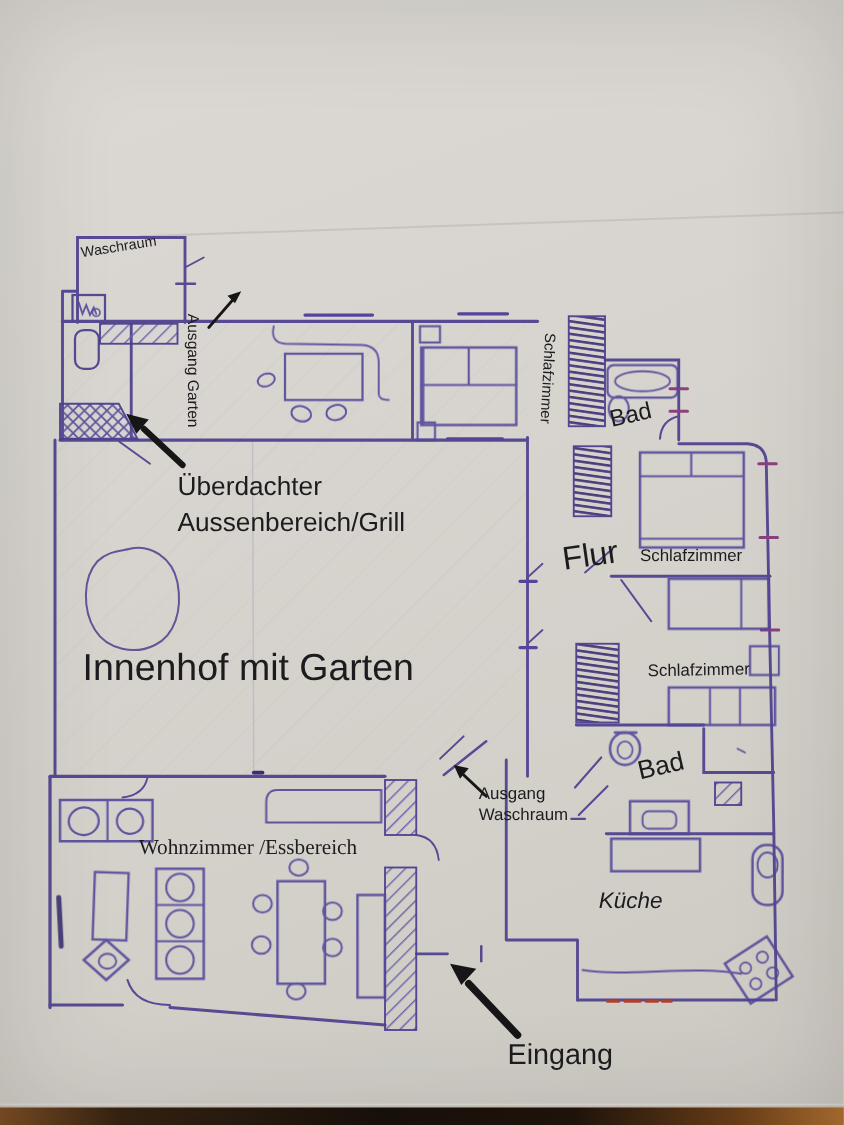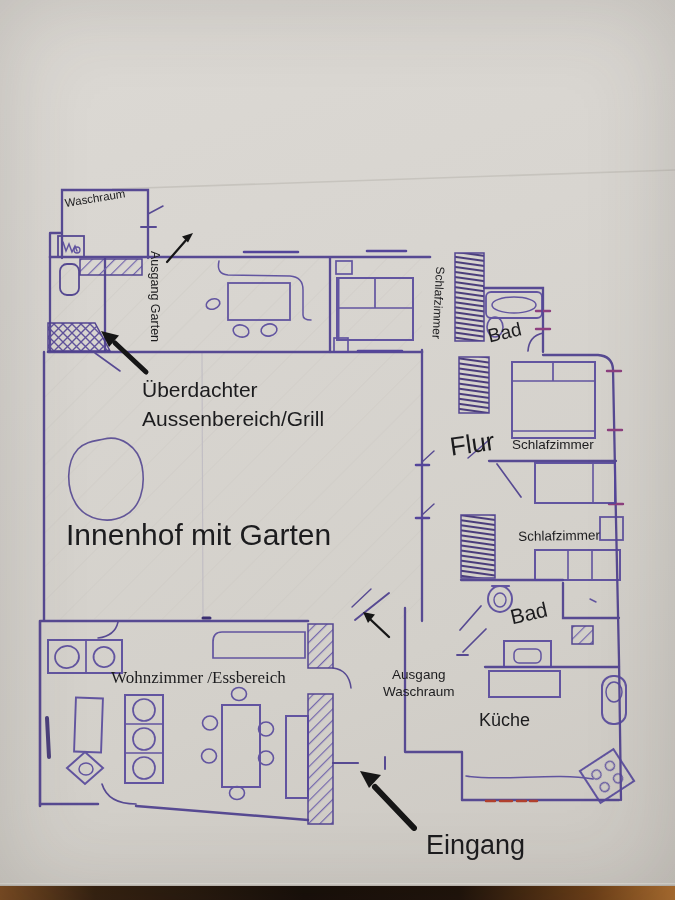--- a/index.html
+++ b/index.html
@@ -262,30 +262,30 @@
   <div class="lbl" style="left:448px;top:433px;font-size:26px;transform:rotate(-8deg);">Flur</div>
 
   <div class="lbl" style="left:512px;top:438px;font-size:13.5px;">Schlafzimmer</div>
 
   <div class="lbl" style="left:66px;top:518px;font-size:30px;">Innenhof mit Garten</div>
 
   <div class="lbl" style="left:518px;top:530px;font-size:13.5px;transform:rotate(-1deg);">Schlafzimmer</div>
 
   <div class="lbl" style="left:508px;top:606px;font-size:21px;transform:rotate(-13deg);">Bad</div>
 
-  <div class="lbl" style="left:383px;top:666px;font-size:13.5px;line-height:17px;text-align:center;">
+  <div class="lbl" style="left:383px;top:626px;font-size:13.5px;line-height:17px;">
     <div>Ausgang</div>
     <div>Waschraum</div>
   </div>
 
   <div class="lbl" style="left:111px;top:669px;font-size:17px;font-family:Liberation Serif, serif;">Wohnzimmer /Essbereich</div>
 
-  <div class="lbl" style="left:479px;top:711px;font-size:18px;">Küche</div>
-
-  <div class="lbl" style="left:426px;top:831px;font-size:27px;">Eingang</div>
+  <div class="lbl" style="left:479px;top:711px;font-size:18px;font-style:italic;">Küche</div>
+
+  <div class="lbl" style="left:406px;top:831px;font-size:23px;">Eingang</div>
 
   <svg width="675" height="900" viewBox="0 0 675 900" style="pointer-events:none;">
     <path d="M104,439 C120,435 138,446 142,466 C146,488 140,508 124,516 C108,524 86,520 76,504 C66,488 66,462 78,449 C86,441 96,441 104,439 Z" fill="none" stroke="#4d3f8e" stroke-width="1.6" opacity="0.85"></path>
   </svg>
 
   <div id="paper-edge"></div>
   <div id="table-edge"></div>
 </div>
 
 </body></html>

